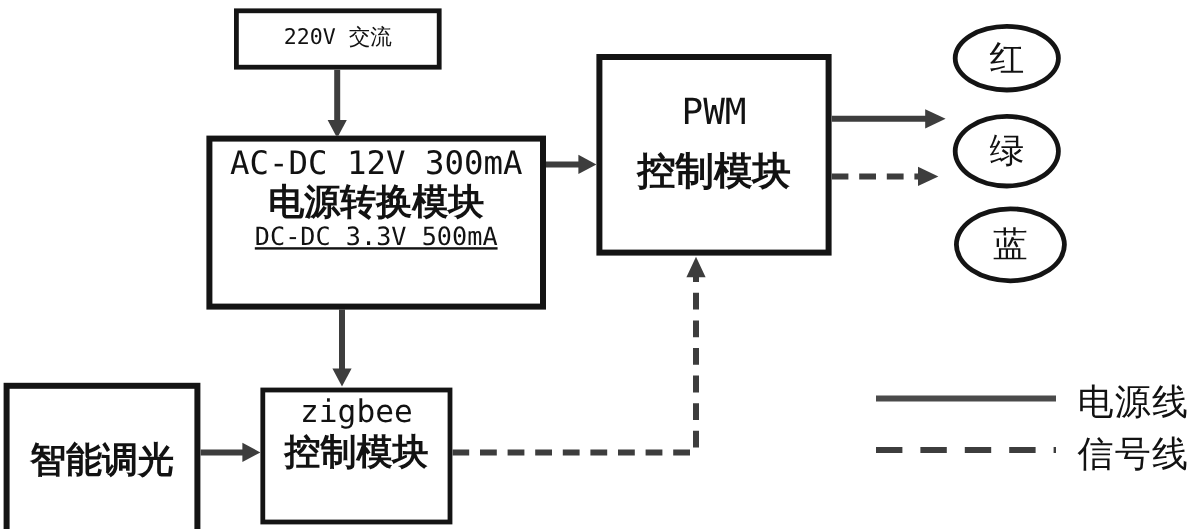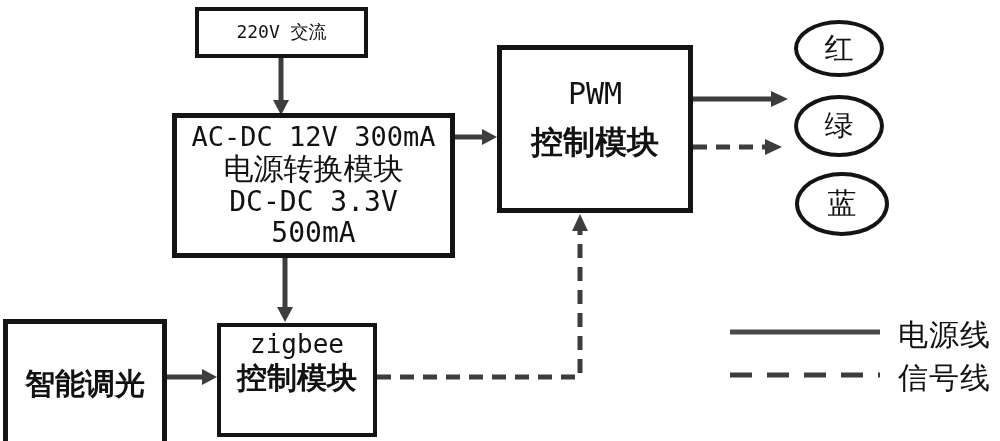--- a/index.html
+++ b/index.html
@@ -29,22 +29,22 @@
     background:var(--bg);
     display:flex;flex-direction:column;
     align-items:center;justify-content:center;
     text-align:center;line-height:1.12;
   }
   .mono{font-family:"DejaVu Sans Mono","Liberation Mono",monospace;}
   .cn-bold{font-weight:bold;font-family:"Liberation Sans",sans-serif;}
   .box-ac{left:195px;top:7px;width:173px;height:51px;border-width:4px;font-size:18px;}
   .box-power{left:172px;top:113px;width:283px;height:145px;justify-content:flex-start;padding:4px 2px 3px 2px;}
   .box-power .row1{font-size:27px;}
-  .box-power .row2{font-size:30px;font-weight:normal;}
-  .box-power .row3{font-size:28px;}
+  .box-power .row2{font-size:30px;font-weight:bold;}
+  .box-power .row3{font-size:21px;text-decoration:underline;}
   .box-pwm{left:497px;top:45px;width:196px;height:168px;justify-content:flex-start;padding-top:27px;}
   .box-pwm .row1{font-size:30px;}
   .box-pwm .row2{font-size:32px;font-weight:bold;margin-top:14px;}
   .box-smart{left:3px;top:319px;width:164px;height:130px;font-size:30px;font-weight:bold;line-height:1.15;}
   .box-zigbee{left:217px;top:323px;width:160px;height:114px;border-width:4px;justify-content:flex-start;padding-top:3px;}
   .box-zigbee .row1{font-size:26px;}
   .box-zigbee .row2{font-size:30px;font-weight:bold;margin-top:2px;}
   .led{
     position:absolute;border:4px solid var(--box-border);border-radius:50%;
     display:flex;align-items:center;justify-content:center;

